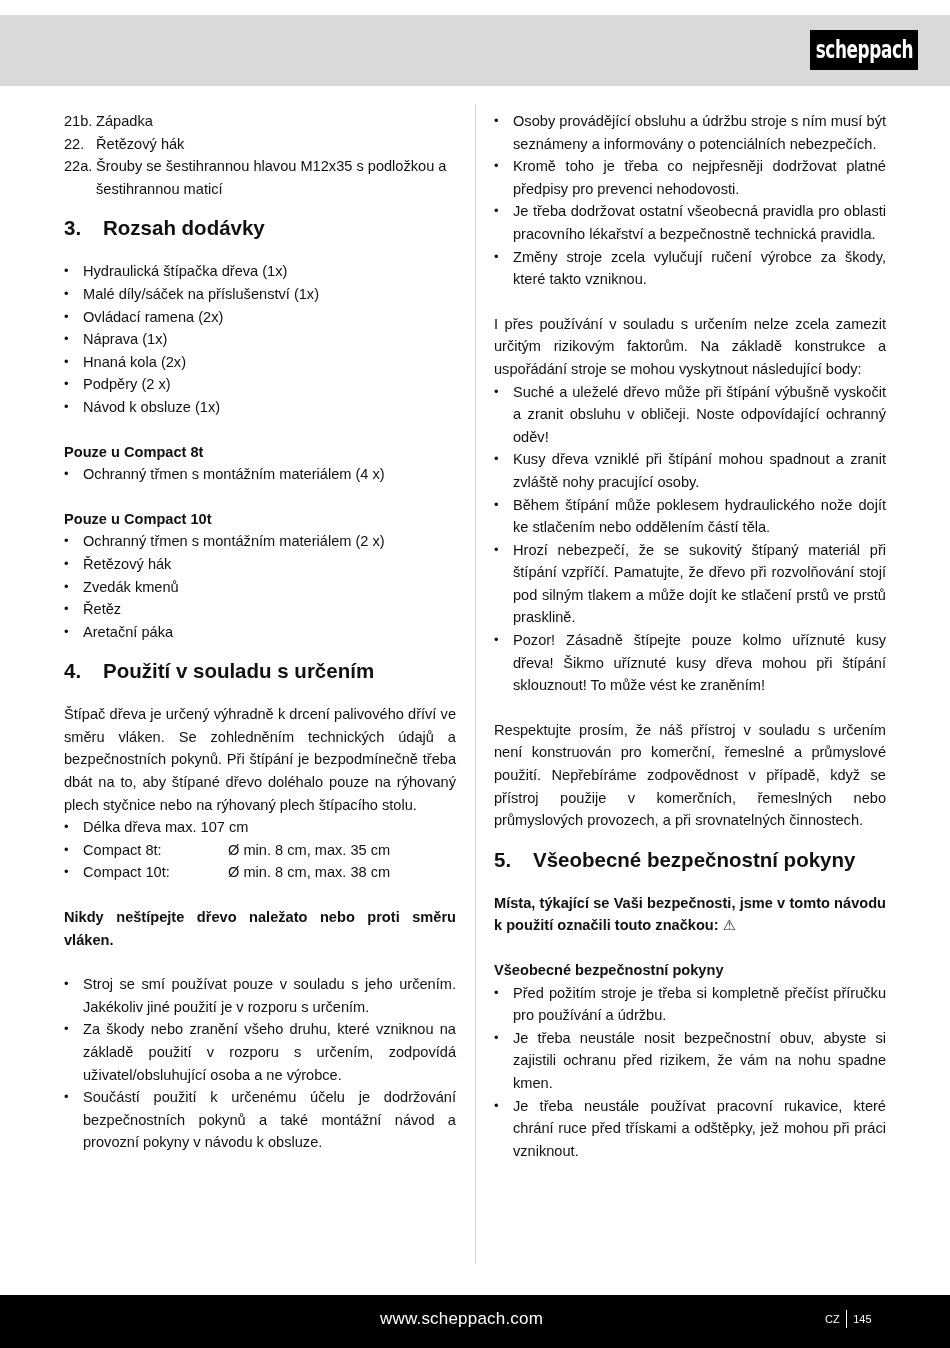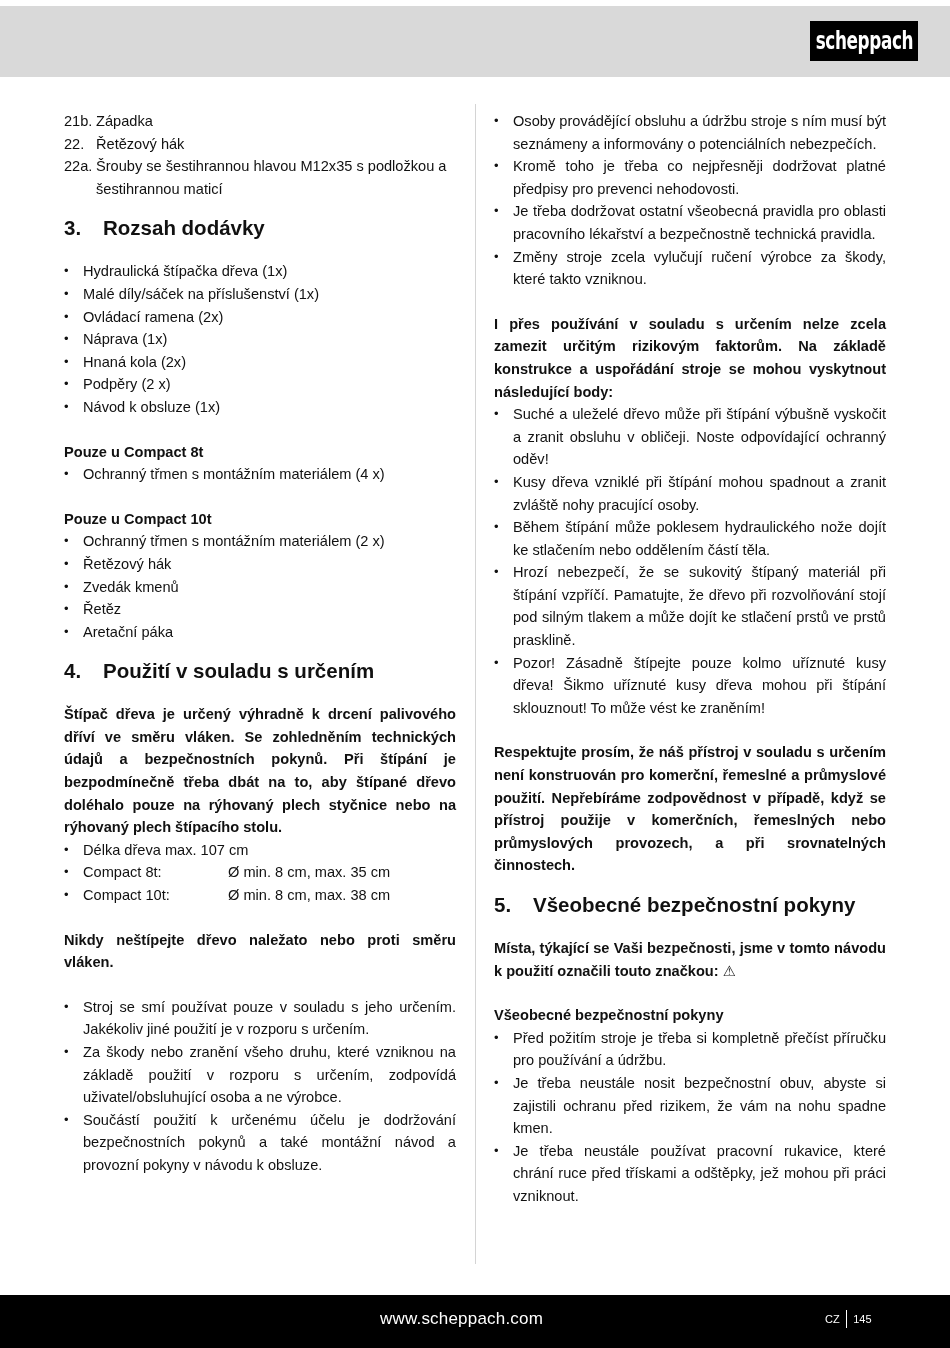--- a/index.html
+++ b/index.html
@@ -2,21 +2,21 @@
 <html><head>
 <meta charset="utf-8">
 <style>
   html, body { margin: 0; padding: 0; }
   body {
     width: 950px; height: 1348px; position: relative; overflow: hidden;
     background: #ffffff; color: #111;
     font-family: "Liberation Sans", sans-serif;
   }
   .topbar {
-    position: absolute; left: 0; top: 6px; width: 950px; height: 71px;
+    position: absolute; left: 0; top: 15px; width: 950px; height: 71px;
     background: #d9d9d9;
   }
   .logo {
     position: absolute; left: 810px; top: 15px; width: 108px; height: 40px;
     background: #000; color: #fff;
     display: flex; align-items: center; justify-content: center;
     font-family: "DejaVu Sans Condensed", "DejaVu Sans", sans-serif;
     font-weight: bold; font-size: 24px; letter-spacing: -0.5px;
     transform-origin: center;
   }
@@ -24,21 +24,21 @@
   .col {
     position: absolute; top: 110px; width: 392px;
     font-size: 14.6px; line-height: 22.6px;
   }
   .col-left { left: 64px; }
   .col-right { left: 494px; }
   .divider {
     position: absolute; left: 475px; top: 104px; width: 1px; height: 1160px;
     background: #d4d4d4;
   }
-  p { margin: 0; text-align: justify; font-weight: bold; }
+  p { margin: 0; text-align: justify; }
   .num-item { display: flex; }
   .num-item .n { width: 32px; flex: none; }
   .num-item .t { flex: 1; }
   h2 {
     margin: 0; font-size: 20.5px; font-weight: bold; line-height: 28px;
     display: flex;
   }
   h2 .hn { width: 39px; flex: none; }
   .bold { font-weight: bold; }
   ul { list-style: none; margin: 0; padding: 0; }

